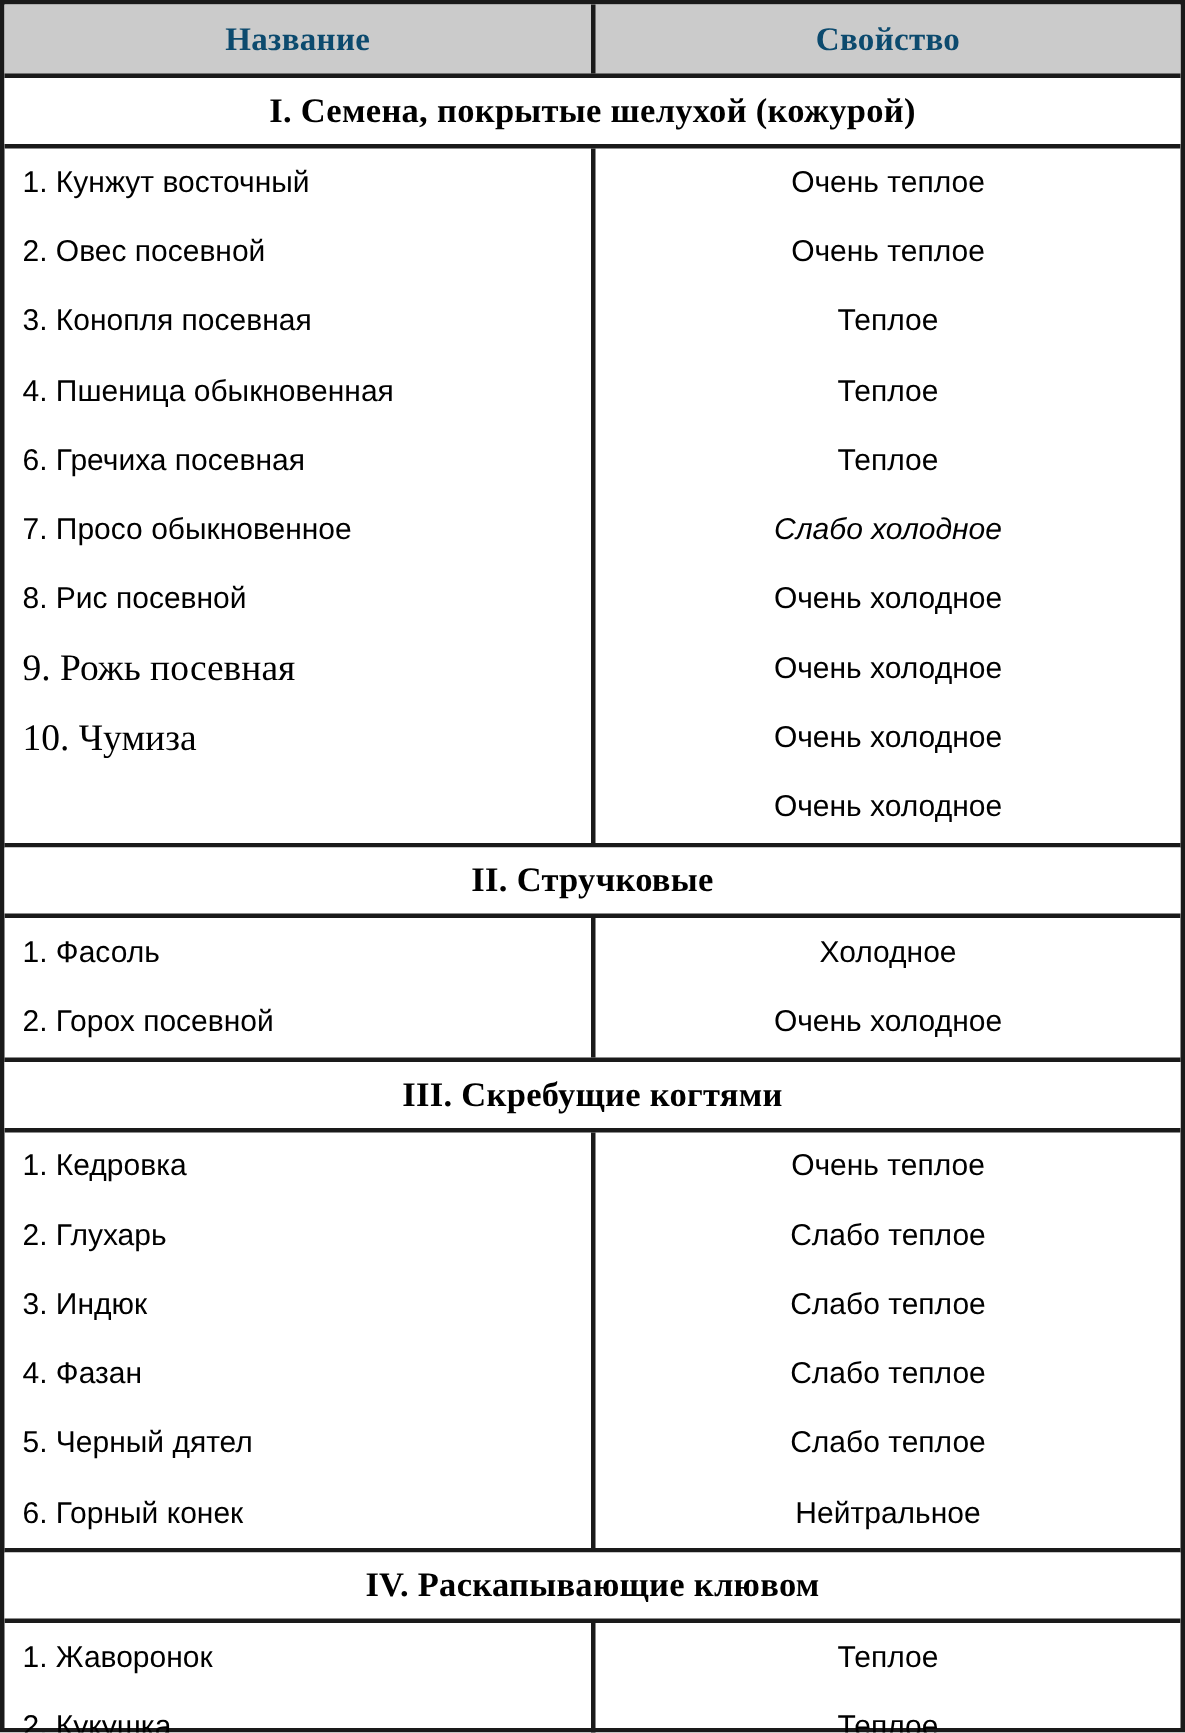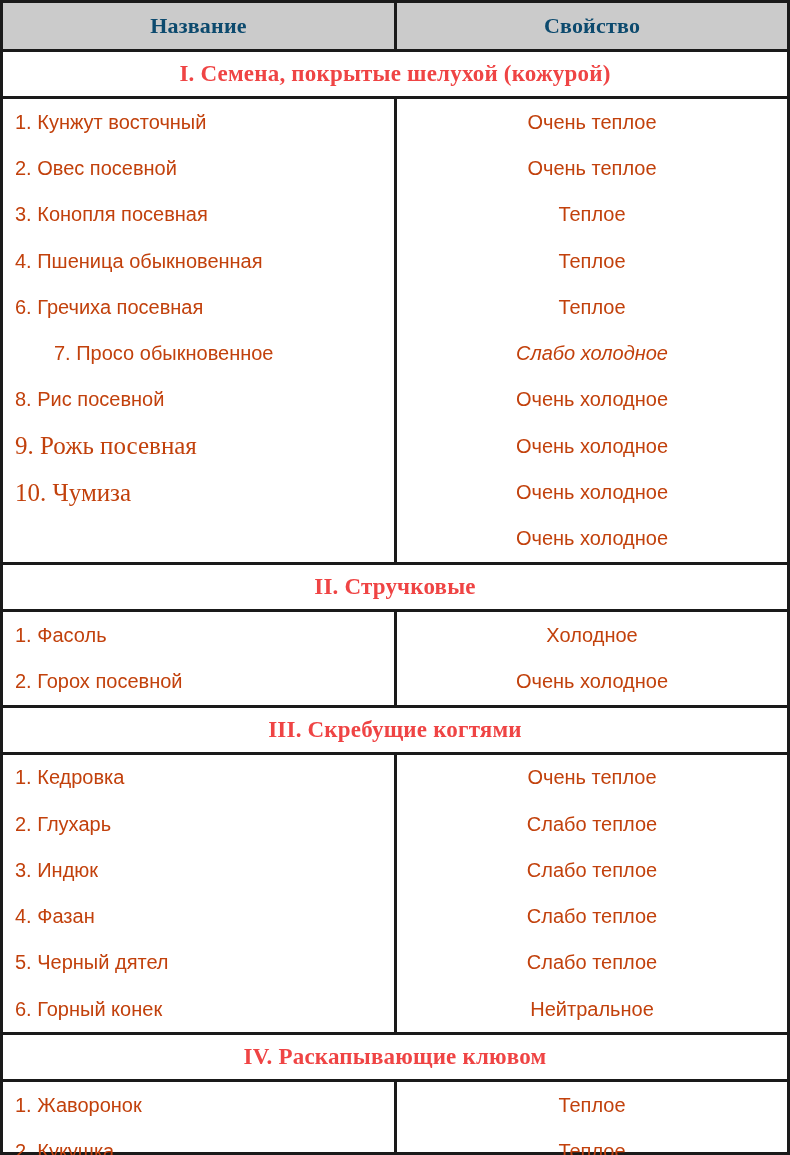--- a/index.html
+++ b/index.html
@@ -56,21 +56,21 @@
   
   .section-band {
     display: flex;
     align-items: center;
     justify-content: center;
     background: #ffffff;
     border-bottom: 3px solid #1a1a1a;
     font-family: "Liberation Serif", serif;
     font-weight: bold;
     font-size: 23px;
-    color: #ef4444;
+    color: #000000;
     letter-spacing: 0.2px;
     flex: 0 0 auto;
   }
 
   
   .group {
     display: flex;
     flex: 0 0 auto;
     border-bottom: 3px solid #1a1a1a;
   }
@@ -87,21 +87,21 @@
   .col-right {
     flex: 1 1 auto;
     display: flex;
     flex-direction: column;
   }
 
   .cell {
     display: flex;
     align-items: center;
     font-size: 20px;
-    color: #c2410c;
+    color: #000000;
     box-sizing: border-box;
   }
   .cell.name {
     justify-content: flex-start;
     padding-left: 12px;
   }
   .cell.prop {
     justify-content: center;
   }
   
@@ -122,21 +122,21 @@
 
   <div id="body-slot" style="display:flex;flex-direction:column;flex:1 1 auto;">
       <div class="section-band" style="height: 44px; flex-basis: 44px;">I. Семена, покрытые шелухой (кожурой)</div>
       <div class="group">
         <div class="col-left">
           <div class="cell name" style="height: 46.3px; flex: 0 0 46.3px;">1. Кунжут восточный</div>
           <div class="cell name" style="height: 46.3px; flex: 0 0 46.3px;">2. Овес посевной</div>
           <div class="cell name" style="height: 46.3px; flex: 0 0 46.3px;">3. Конопля посевная</div>
           <div class="cell name" style="height: 46.3px; flex: 0 0 46.3px;">4. Пшеница обыкновенная</div>
           <div class="cell name" style="height: 46.3px; flex: 0 0 46.3px;">6. Гречиха посевная</div>
-          <div class="cell name" style="height: 46.3px; flex: 0 0 46.3px; margin-left: 39px;">7. Просо обыкновенное</div>
+          <div class="cell name" style="height: 46.3px; flex: 0 0 46.3px;">7. Просо обыкновенное</div>
           <div class="cell name" style="height: 46.3px; flex: 0 0 46.3px;">8. Рис посевной</div>
           <div class="cell name serif" style="height: 46.3px; flex: 0 0 46.3px;">9. Рожь посевная</div>
           <div class="cell name serif" style="height: 46.3px; flex: 0 0 46.3px;">10. Чумиза</div>
         </div>
         <div class="col-right">
           <div class="cell prop" style="height: 46.3px; flex: 0 0 46.3px;">Очень теплое</div>
           <div class="cell prop" style="height: 46.3px; flex: 0 0 46.3px;">Очень теплое</div>
           <div class="cell prop" style="height: 46.3px; flex: 0 0 46.3px;">Теплое</div>
           <div class="cell prop" style="height: 46.3px; flex: 0 0 46.3px;">Теплое</div>
           <div class="cell prop" style="height: 46.3px; flex: 0 0 46.3px;">Теплое</div>

